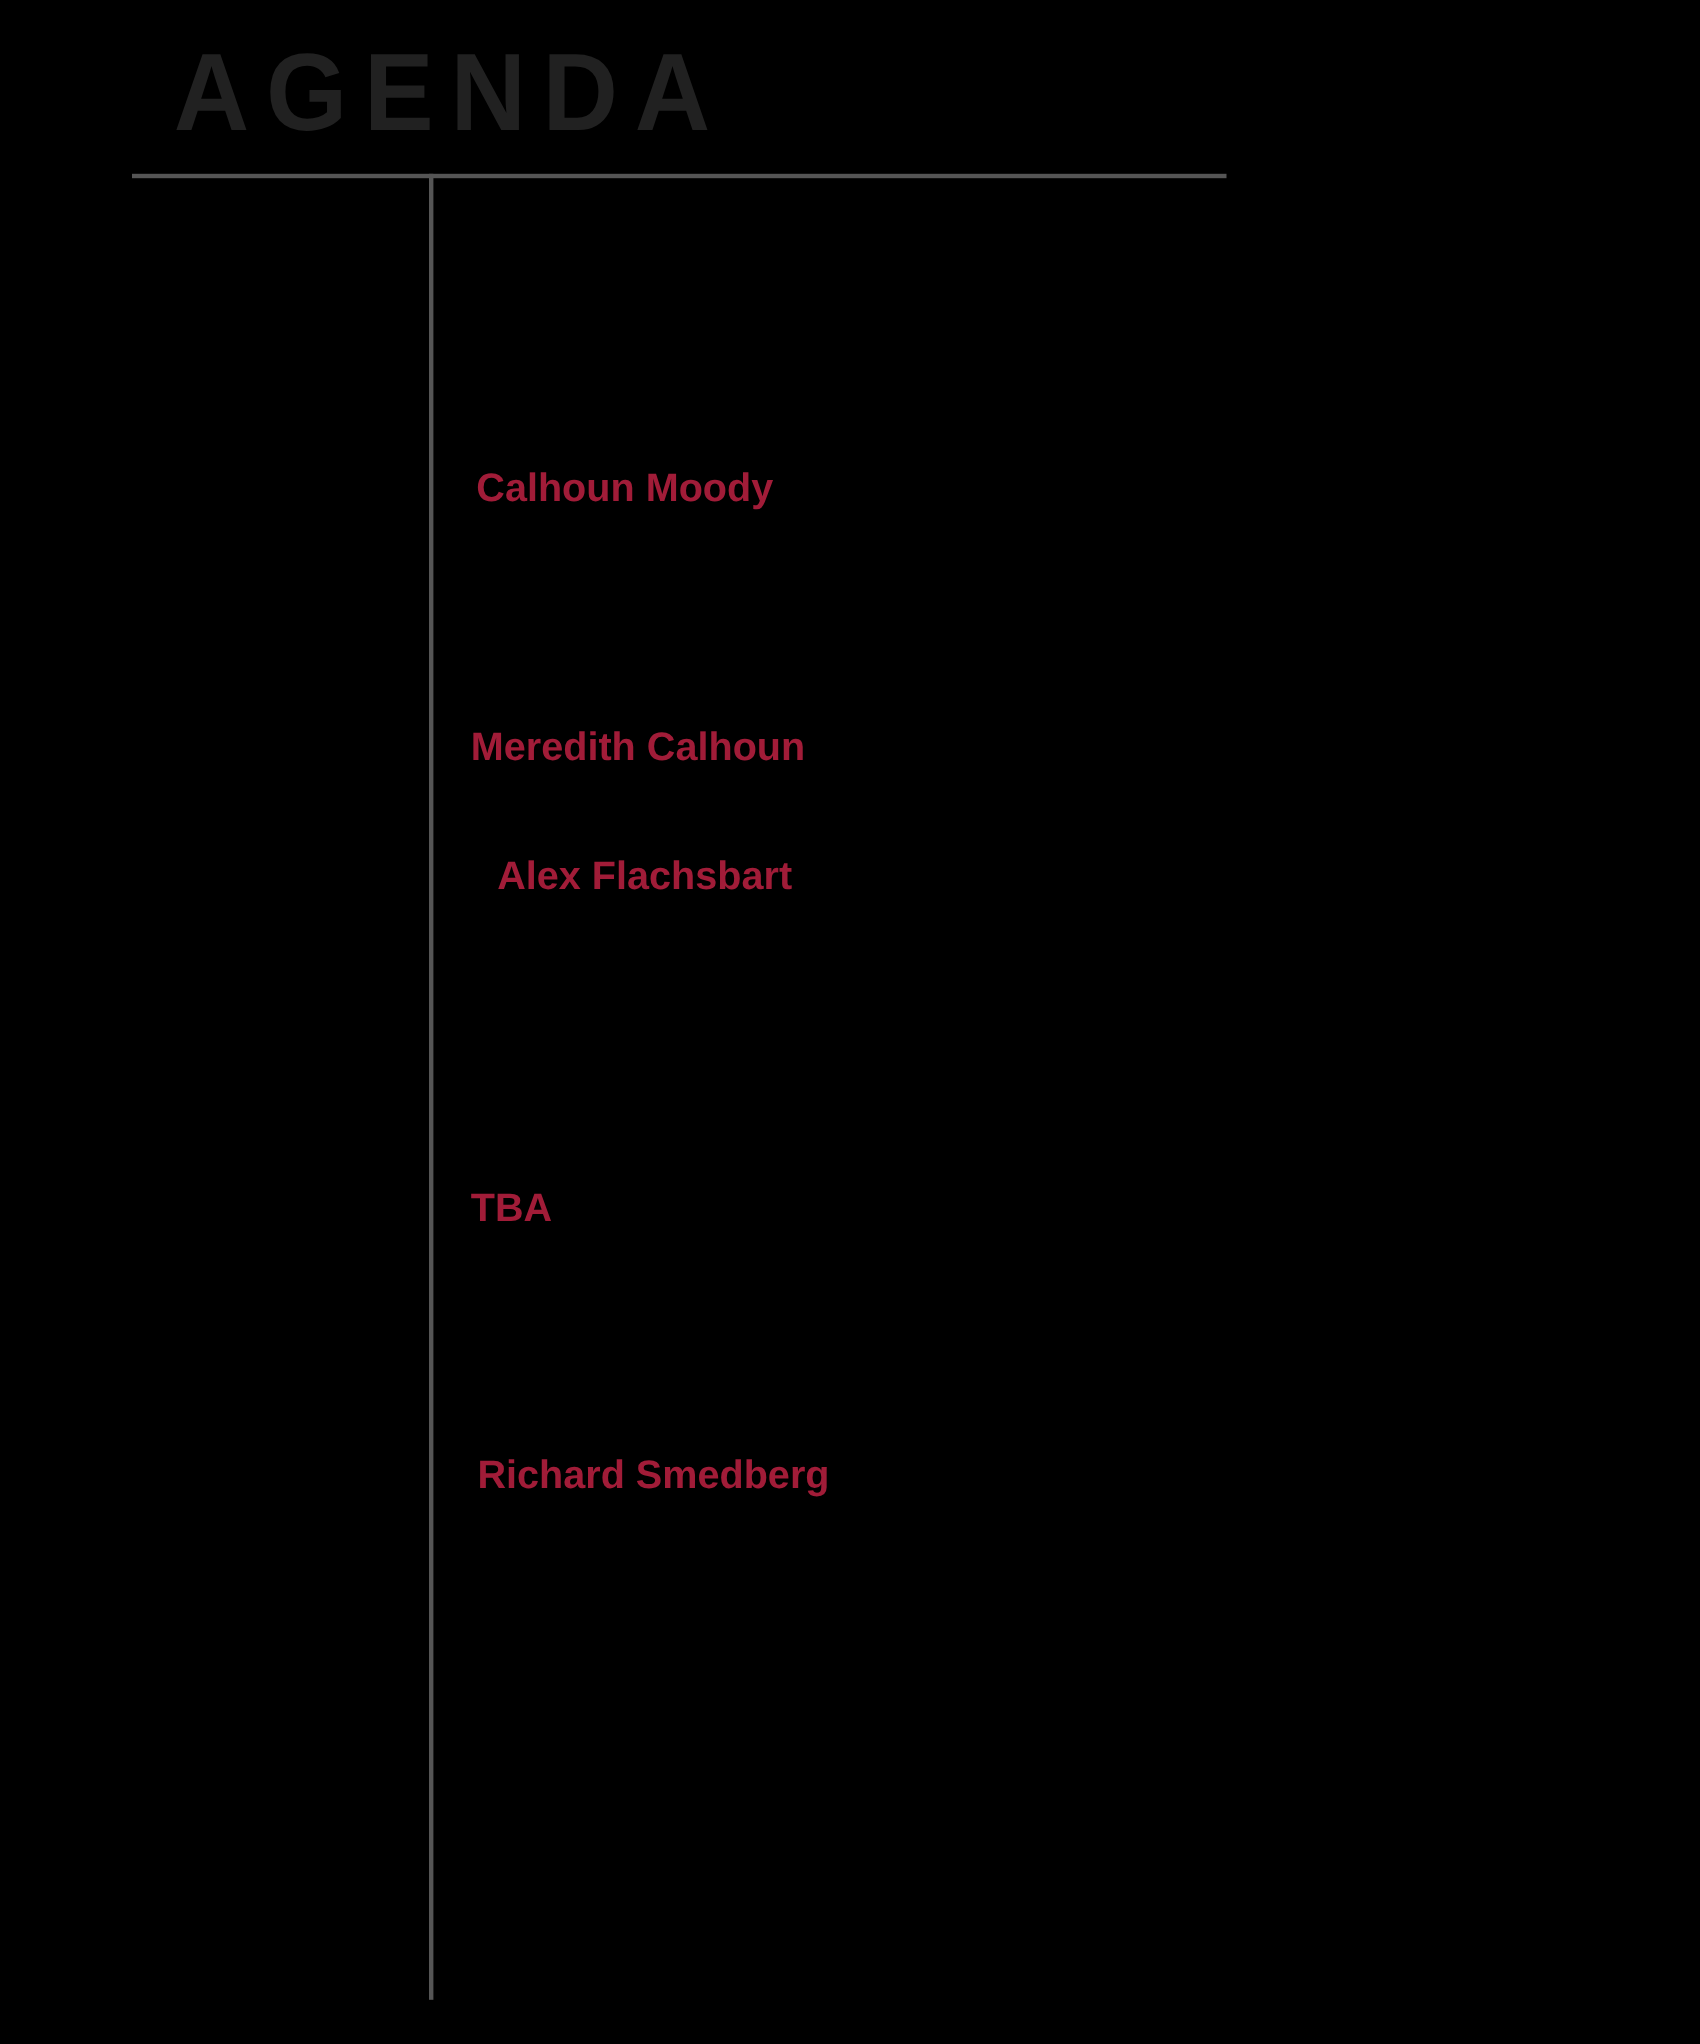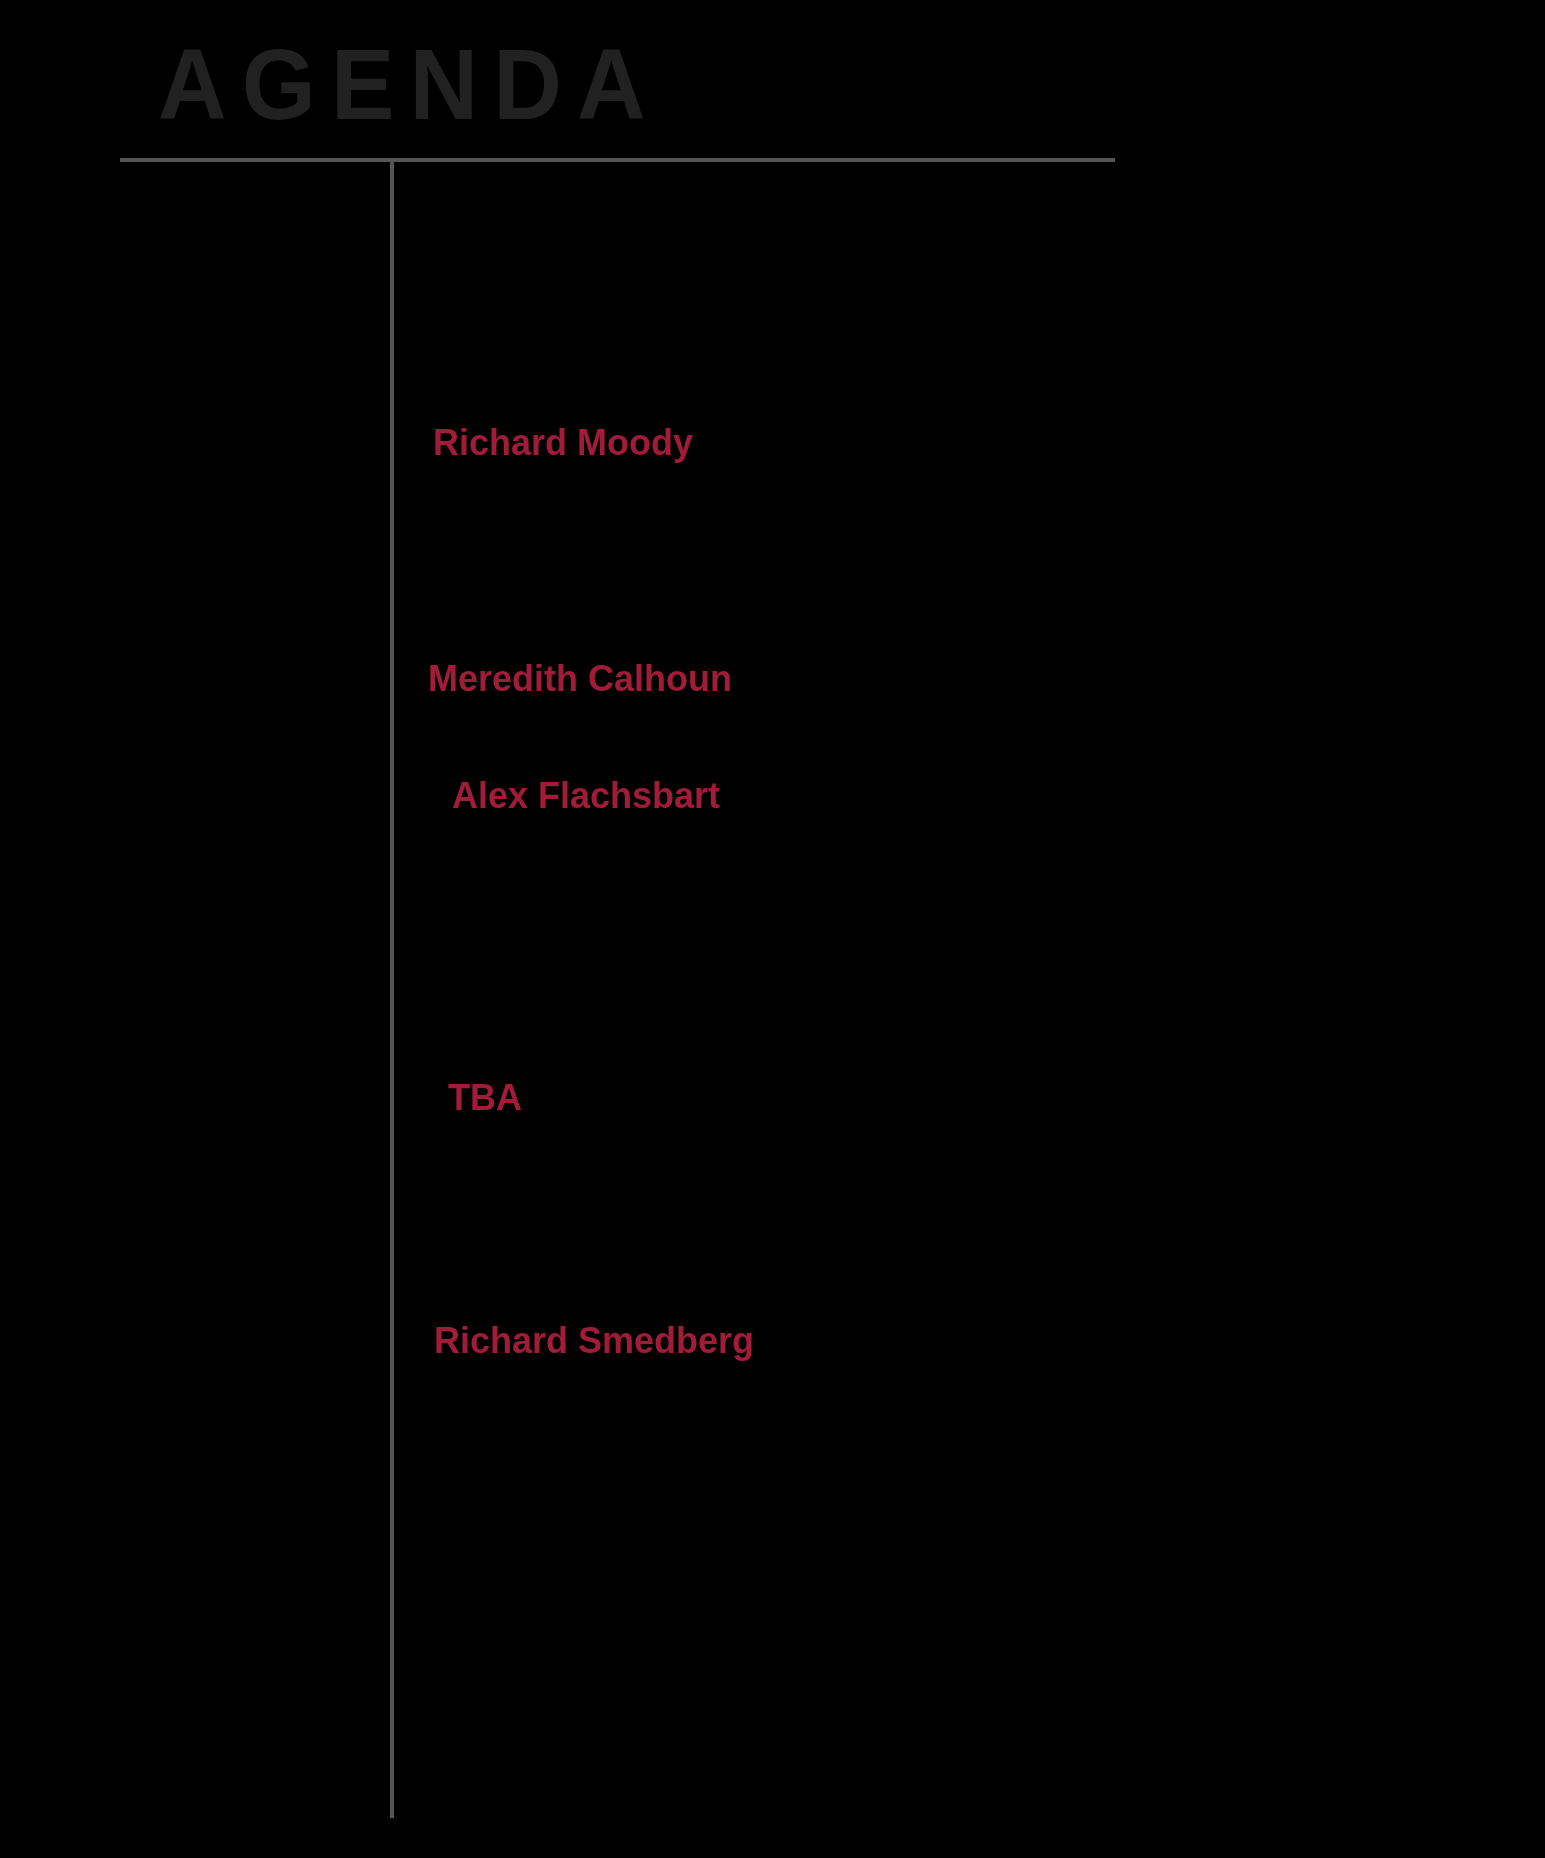--- a/index.html
+++ b/index.html
@@ -50,35 +50,35 @@
     margin: 0;
     font-size: 36px;
     font-weight: 700;
     line-height: 1;
     color: var(--accent_color, #A11C38);
     white-space: nowrap;
   }
   .speaker-0 { left: 433px; top: 425px; }
   .speaker-1 { left: 428px; top: 661px; text-align: right; }
   .speaker-2 { left: 452px; top: 778px; }
-  .speaker-3 { left: 448px; top: 1080px; }
+  .speaker-3 { left: 428px; top: 1080px; }
   .speaker-4 { left: 434px; top: 1323px; }
 </style>
 </head>
 <body>
 
 <div class="canvas" style="--page_bg: #000000; --title_color: #212121; --rule_color: #555555; --accent_color: #A11C38;">
 
   <h1 class="page-title">AGENDA</h1>
 
   <div class="hrule"></div>
 
   <div class="vrule"></div>
 
-  <p class="speaker speaker-0">Richard Moody</p>
+  <p class="speaker speaker-0">Calhoun Moody</p>
 
   <p class="speaker speaker-1">Meredith Calhoun</p>
 
   <p class="speaker speaker-2">Alex Flachsbart</p>
 
   <p class="speaker speaker-3">TBA</p>
 
   <p class="speaker speaker-4">Richard Smedberg</p>
 
 </div>

